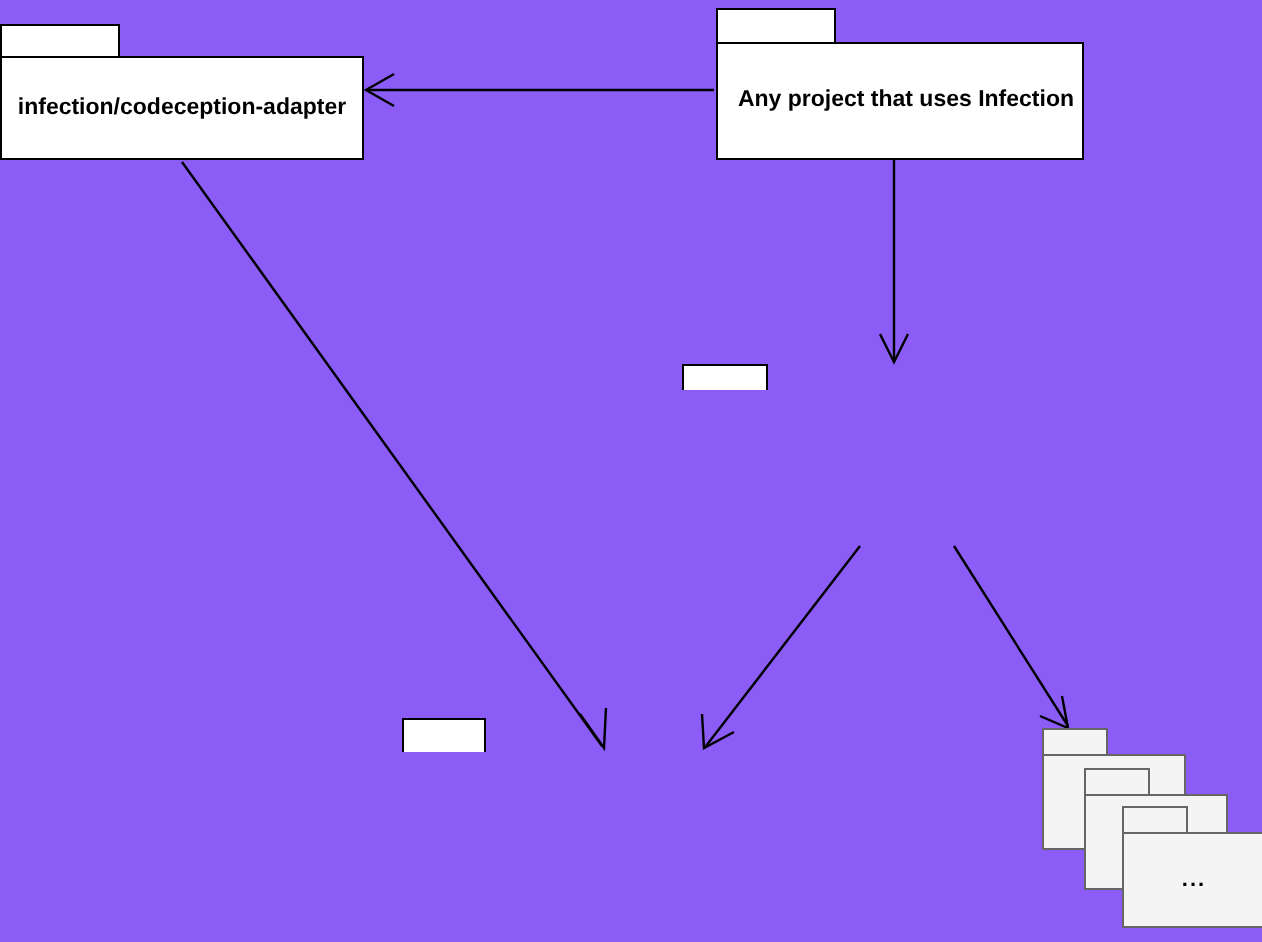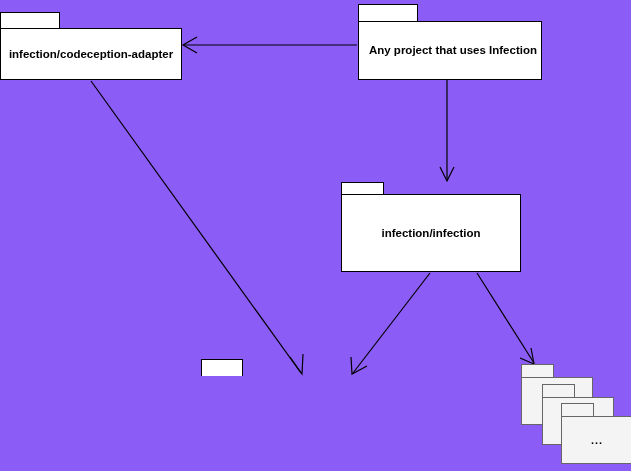--- a/index.html
+++ b/index.html
@@ -131,23 +131,20 @@
 
   <div class="pkg" style="left:358px; top:4px; width:184px; height:76px;">
     <div class="pkg-tab" style="width:60px; height:18px;"></div>
     <div class="pkg-body" style="left:0px; top:17px; width:184px; height:59px;justify-content:flex-end;">
       <span class="pkg-label">Any project that uses Infection</span>
     </div>
   </div>
 
   <div class="pkg" style="left:341px; top:182px; width:180px; height:90px;">
     <div class="pkg-tab" style="width:43px; height:13px;"></div>
-    <div class="pkg-body" style="left:0px; top:12px; width:180px; height:78px;">
-      <span class="pkg-label">infection/infection</span>
-    </div>
   </div>
 
   <div class="pkg" style="left:200px; top:359px; width:263px; height:108px;">
     <div class="pkg-tab" style="left:1px; width:42px; height:17px;"></div>
   </div>
 
   <div class="card" style="left:521px; top:364px; width:72px; height:61px;">
     <div class="card-tab" style="width:33px; height:14px;"></div>
     <div class="card-body" style="left:0px; top:13px; width:72px; height:48px;">
       <span class="card-label"></span>

